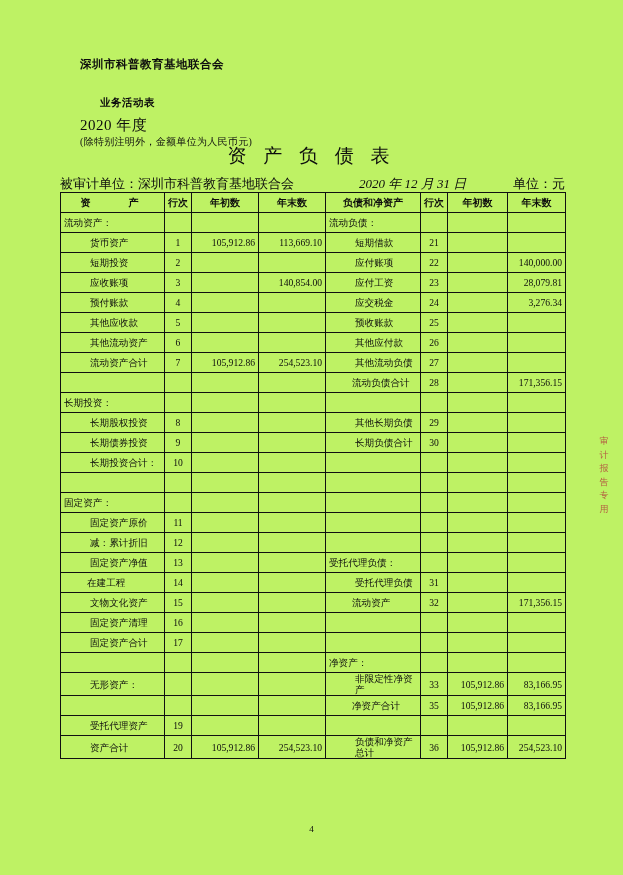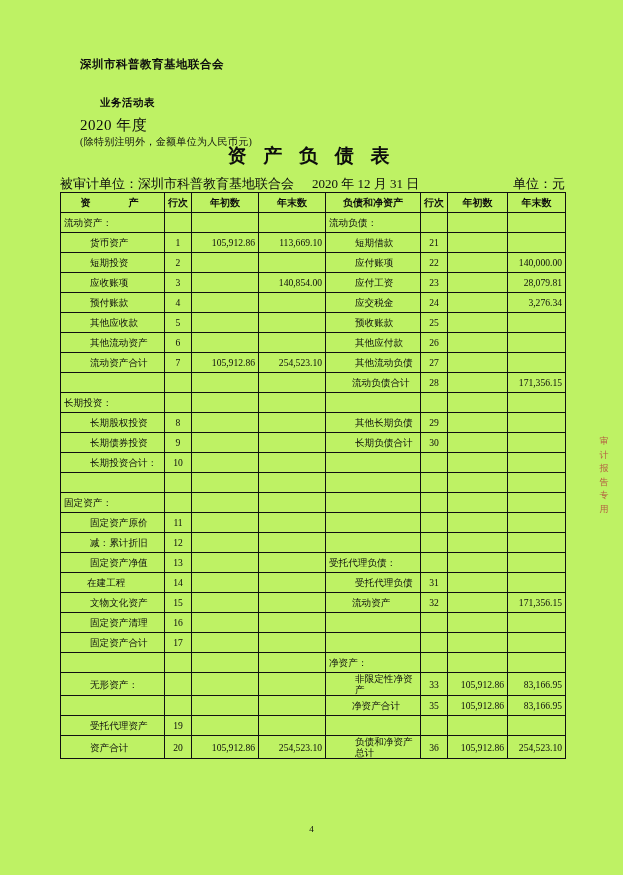--- a/index.html
+++ b/index.html
@@ -28,29 +28,29 @@
     position:absolute;left:80px;top:116px;
     font-size:15px;letter-spacing:0.5px;
   }
   .unit-note{
     position:absolute;left:80px;top:135px;
     font-size:10px;letter-spacing:0.3px;
   }
   .doc-title{
     position:absolute;left:0;top:143px;width:623px;
     text-align:center;
-    font-size:19px;font-weight:bold;letter-spacing:6px;
+    font-size:19px;font-weight:normal;letter-spacing:6px;
   }
   .meta-row{
     position:absolute;left:60px;top:175px;width:505px;
     font-size:13px;
     display:flex;align-items:center;
   }
   .meta-left{flex:0 0 auto;}
-  .meta-mid{flex:1 1 auto;text-align:left;padding-left:18px;}
+  .meta-mid{flex:1 1 auto;text-align:center;padding-left:18px;font-style:italic;}
   .meta-right{flex:0 0 auto;}
 
   table.bs{
     position:absolute;left:60px;top:192px;
     border-collapse:collapse;
     width:505px;
     font-size:9.6px;
     table-layout:fixed;
   }
   table.bs td{

